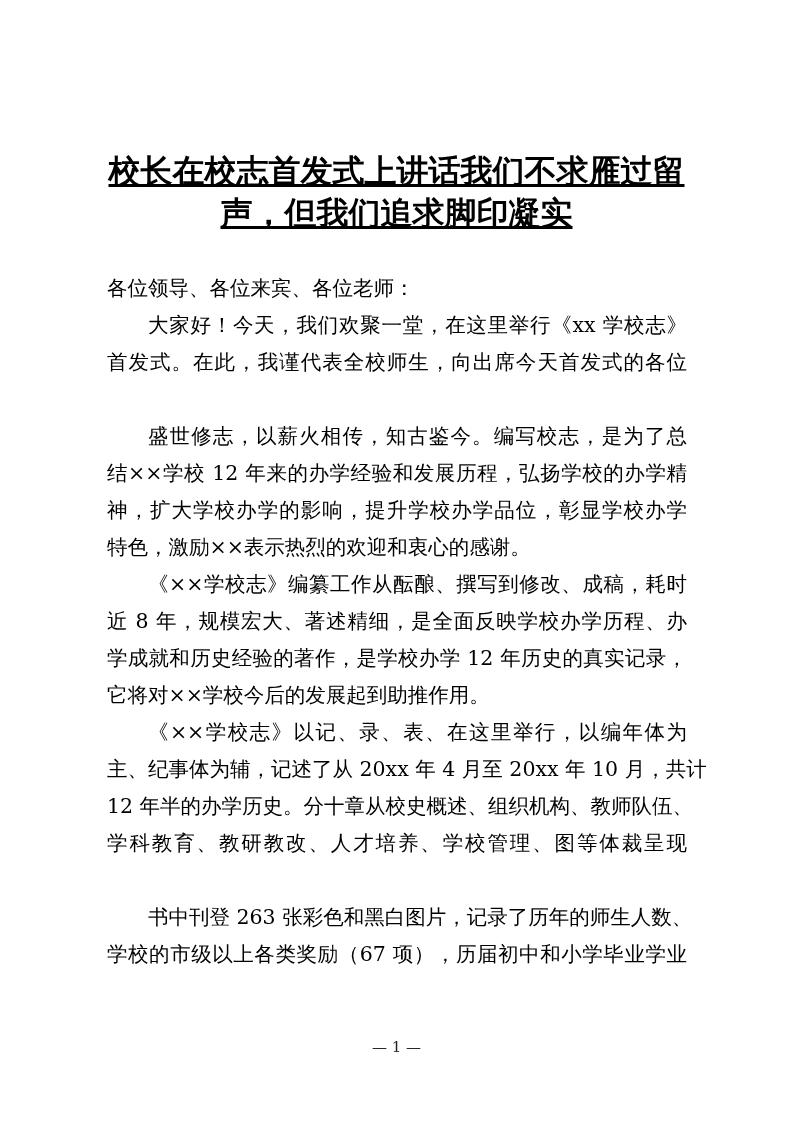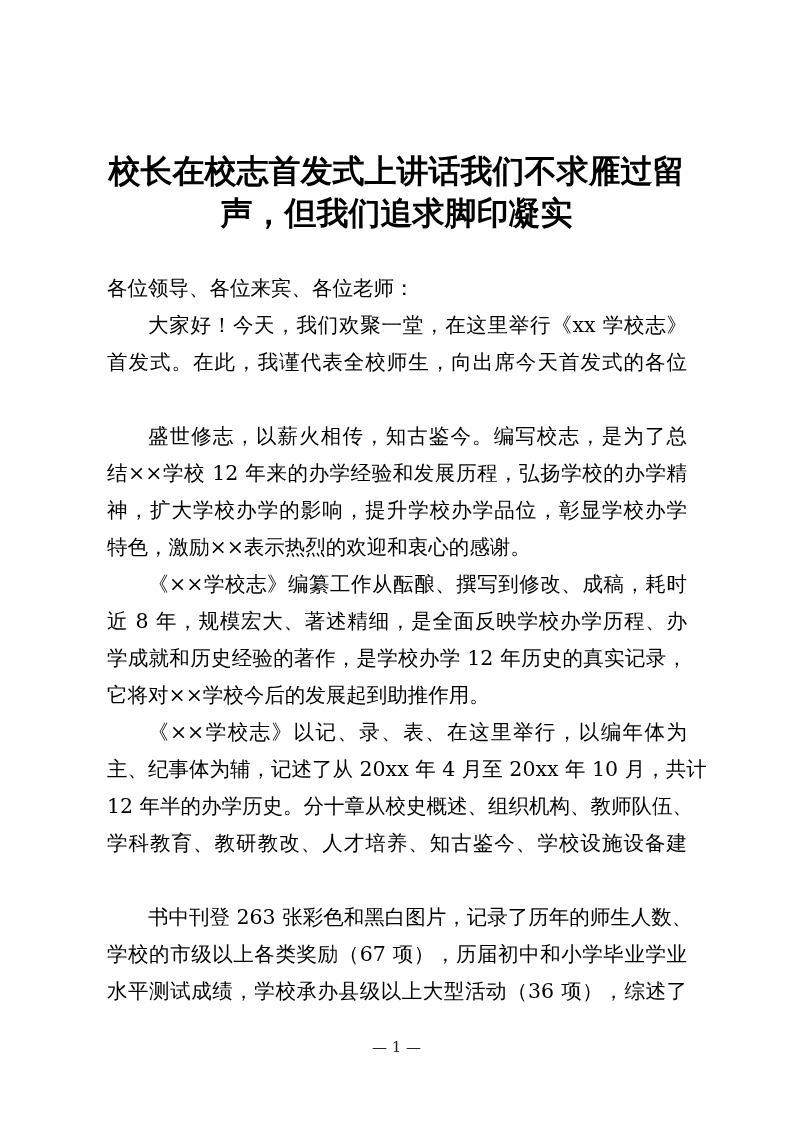--- a/index.html
+++ b/index.html
@@ -27,20 +27,21 @@
       position: absolute;
       left: 100px;
       width: 593px;
       text-align: center;
       font-family: "DejaVu Sans", "Liberation Sans", sans-serif;
       font-weight: bold;
       font-size: 32px;
       line-height: 46px;
       letter-spacing: 0px;
       white-space: nowrap;
+      text-decoration: underline;
     }
     .title-line-1 { top: 148px; }
     .title-line-2 { top: 190px; }
     .line {
       position: absolute;
       left: 107px;
       width: 580px;
       font-size: 20.5px;
       line-height: 28px;
       white-space: nowrap;
@@ -85,21 +86,20 @@
   <div class="line last" style="top:533px;">特色，激励××表示热烈的欢迎和衷心的感谢。</div>
 
   <div class="line indent" style="top:570px;">《××学校志》编纂工作从酝酿、撰写到修改、成稿，耗时</div>
   <div class="line" style="top:607px;">近 8 年，规模宏大、著述精细，是全面反映学校办学历程、办</div>
   <div class="line" style="top:644px;">学成就和历史经验的著作，是学校办学 12 年历史的真实记录，</div>
   <div class="line last" style="top:681px;">它将对××学校今后的发展起到助推作用。</div>
 
   <div class="line indent" style="top:718px;">《××学校志》以记、录、表、在这里举行，以编年体为</div>
   <div class="line" style="top:755px;">主、纪事体为辅，记述了从 20xx 年 4 月至 20xx 年 10 月，共计</div>
   <div class="line" style="top:792px;">12 年半的办学历史。分十章从校史概述、组织机构、教师队伍、</div>
-  <div class="line" style="top:829px;">学科教育、教研教改、人才培养、知古鉴今、学校设施设备建</div>
+  <div class="line" style="top:829px;">学科教育、教研教改、人才培养、学校管理、图等体裁呈现</div>
 
   <div class="line indent" style="top:903px;">书中刊登 263 张彩色和黑白图片，记录了历年的师生人数、</div>
   <div class="line" style="top:940px;">学校的市级以上各类奖励（67 项），历届初中和小学毕业学业</div>
-  <div class="line" style="top:977px;">水平测试成绩，学校承办县级以上大型活动（36 项），综述了</div>
 
   <div class="page-number">— 1 —</div>
 
 </div>
 
 </body></html>

